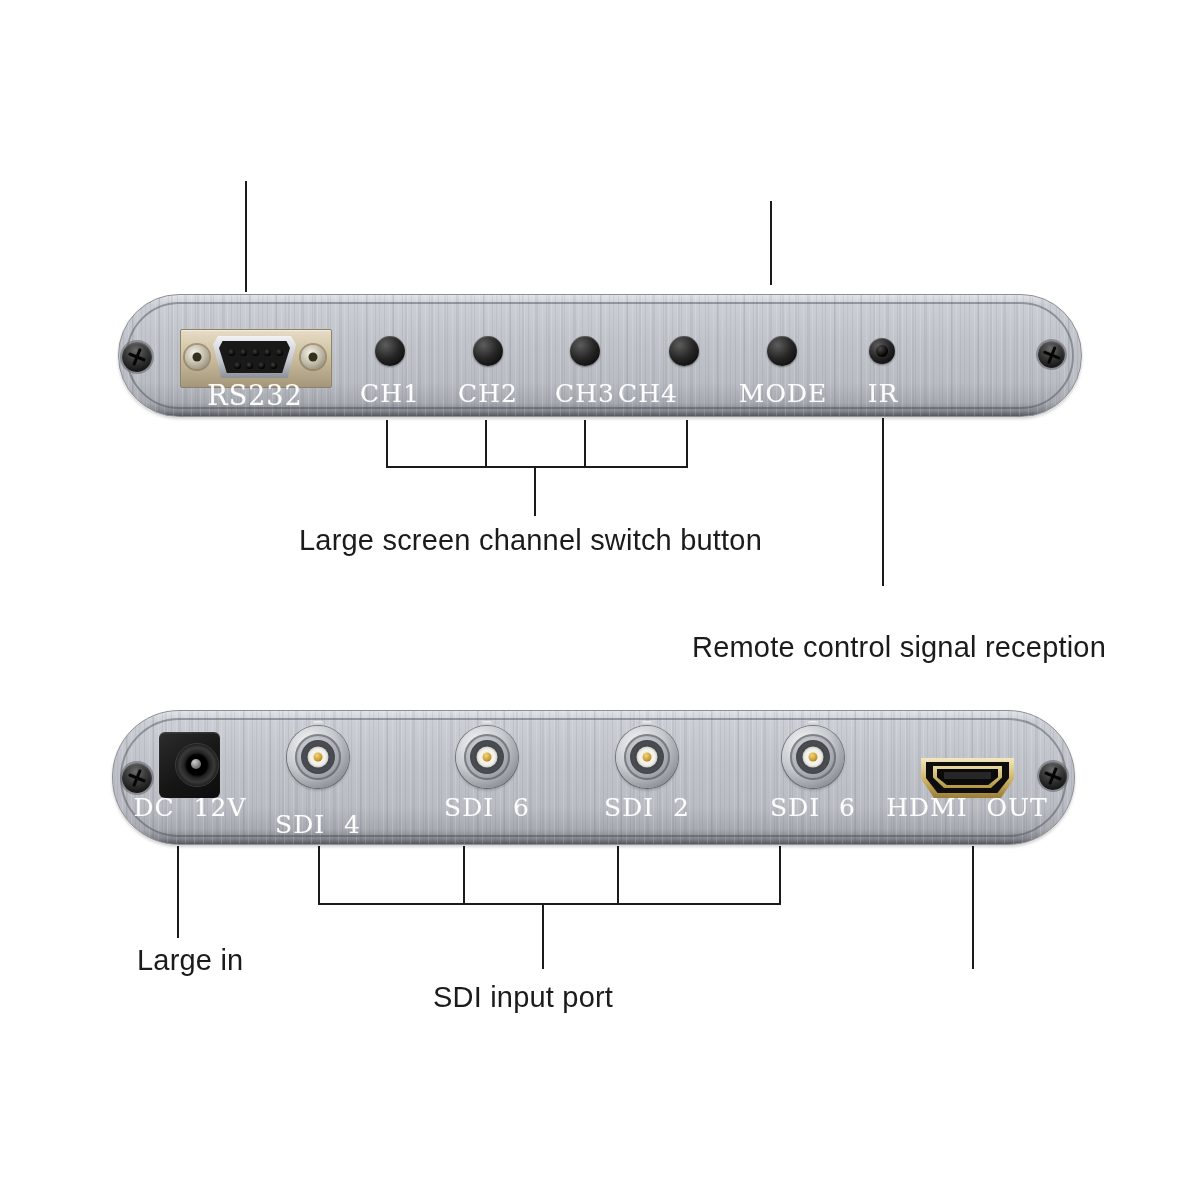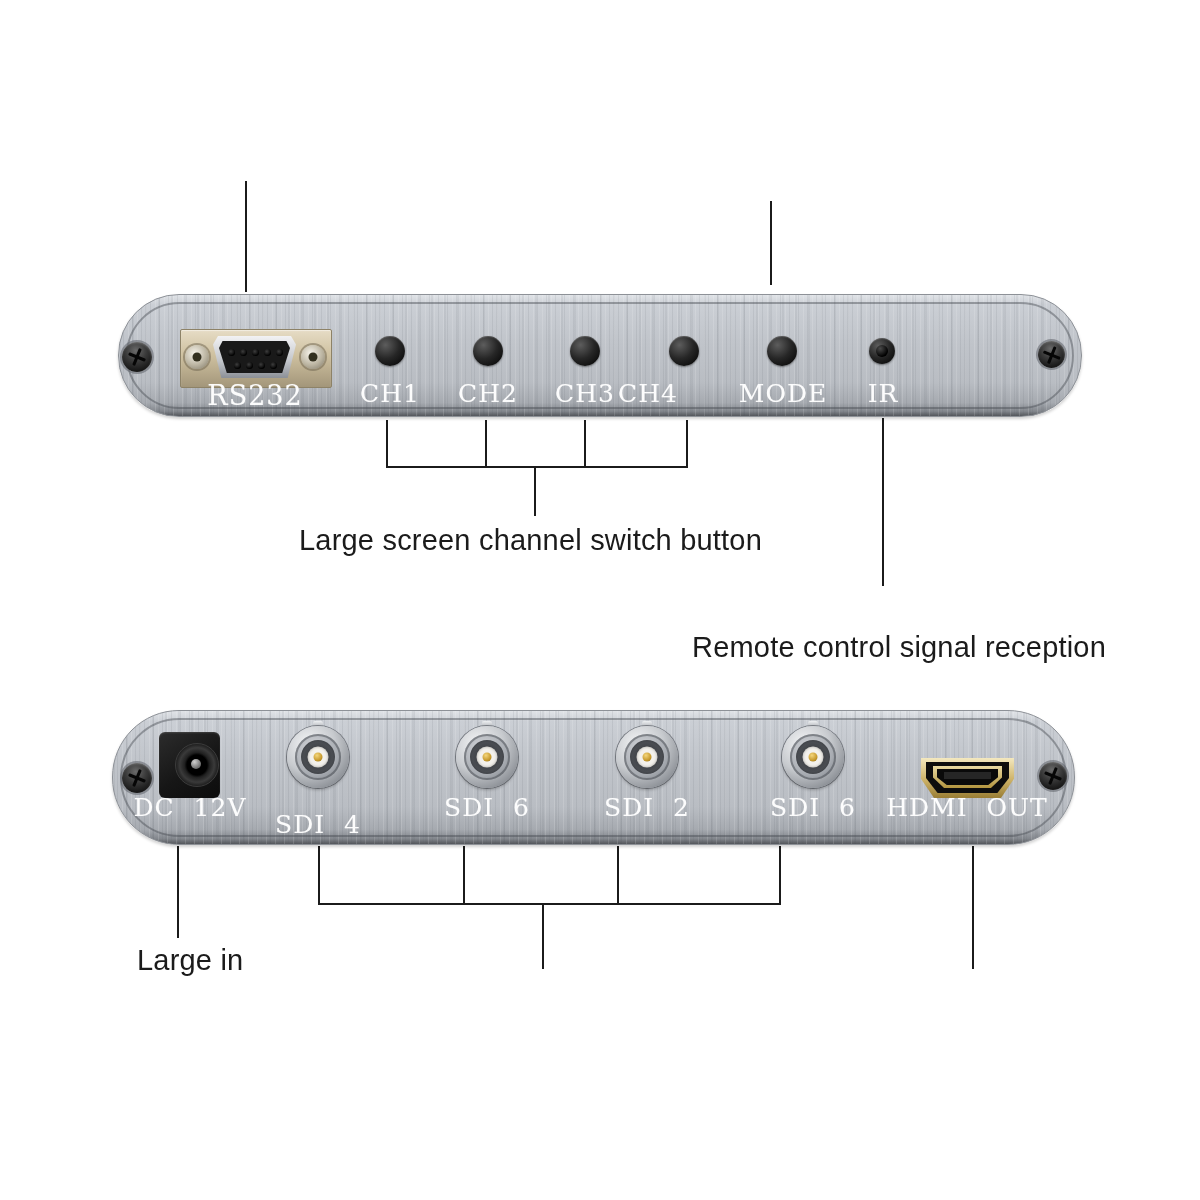--- a/index.html
+++ b/index.html
@@ -182,20 +182,21 @@
     <line x1="618" y1="846" x2="618" y2="904"></line>
     <line x1="780" y1="846" x2="780" y2="904"></line>
     <line x1="318" y1="904" x2="781" y2="904"></line>
     <line x1="543" y1="904" x2="543" y2="969"></line>
     <line x1="973" y1="846" x2="973" y2="969"></line>
   </svg>
 
   <div class="note" style="left:283px;top:524px;margin-left:16px;">Large screen channel switch button</div>
   <div class="note" style="left:692px;top:599px;margin-top:32px;">Remote control signal reception</div>
   <div class="note" style="left:137px;top:944px;">Large in</div>
+  <div class="note" style="left:433px;top:981px;">SDI input port</div>
 
   <div id="top-panel" class="panel">
     <div class="inner-line"></div>
   </div>
 
   <div class="screw" style="left:122px;top:342px;"></div>
   <div class="screw" style="left:1038px;top:341px;width:27px;height:27px;"></div>
 
   <div class="db9-plate"></div>
   <div class="jackscrew" style="left:185px;top:345px;"></div>

